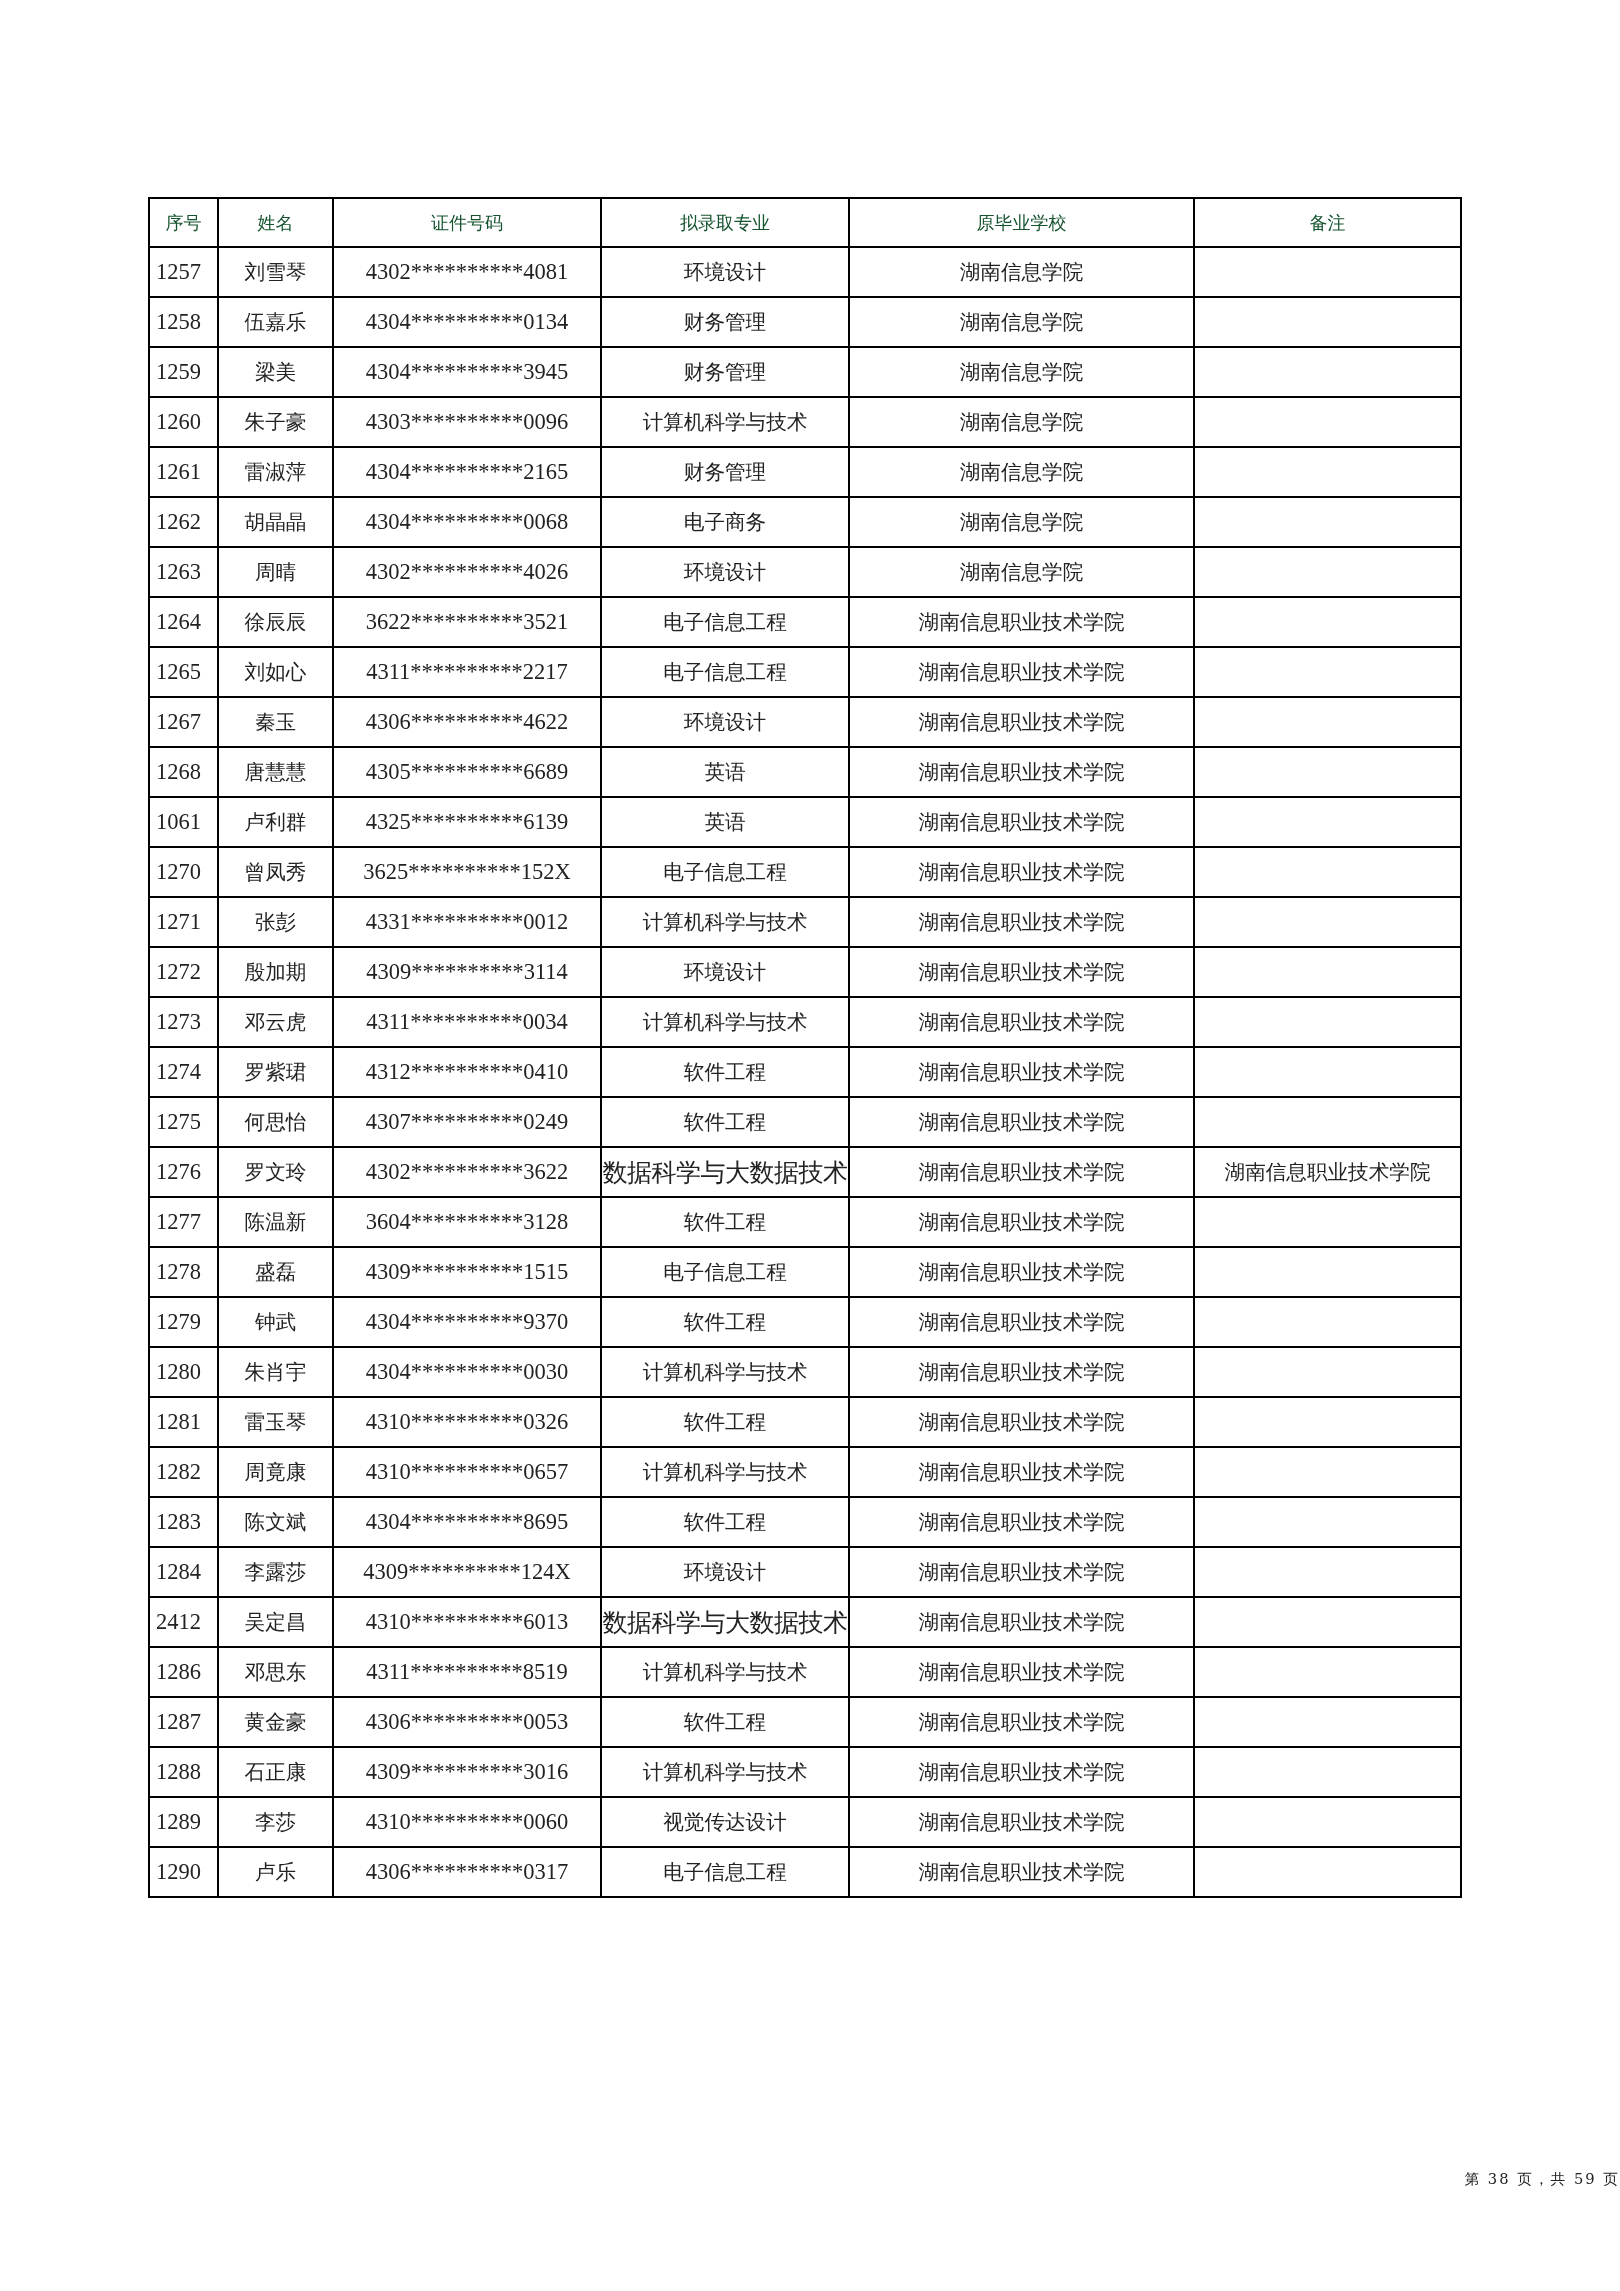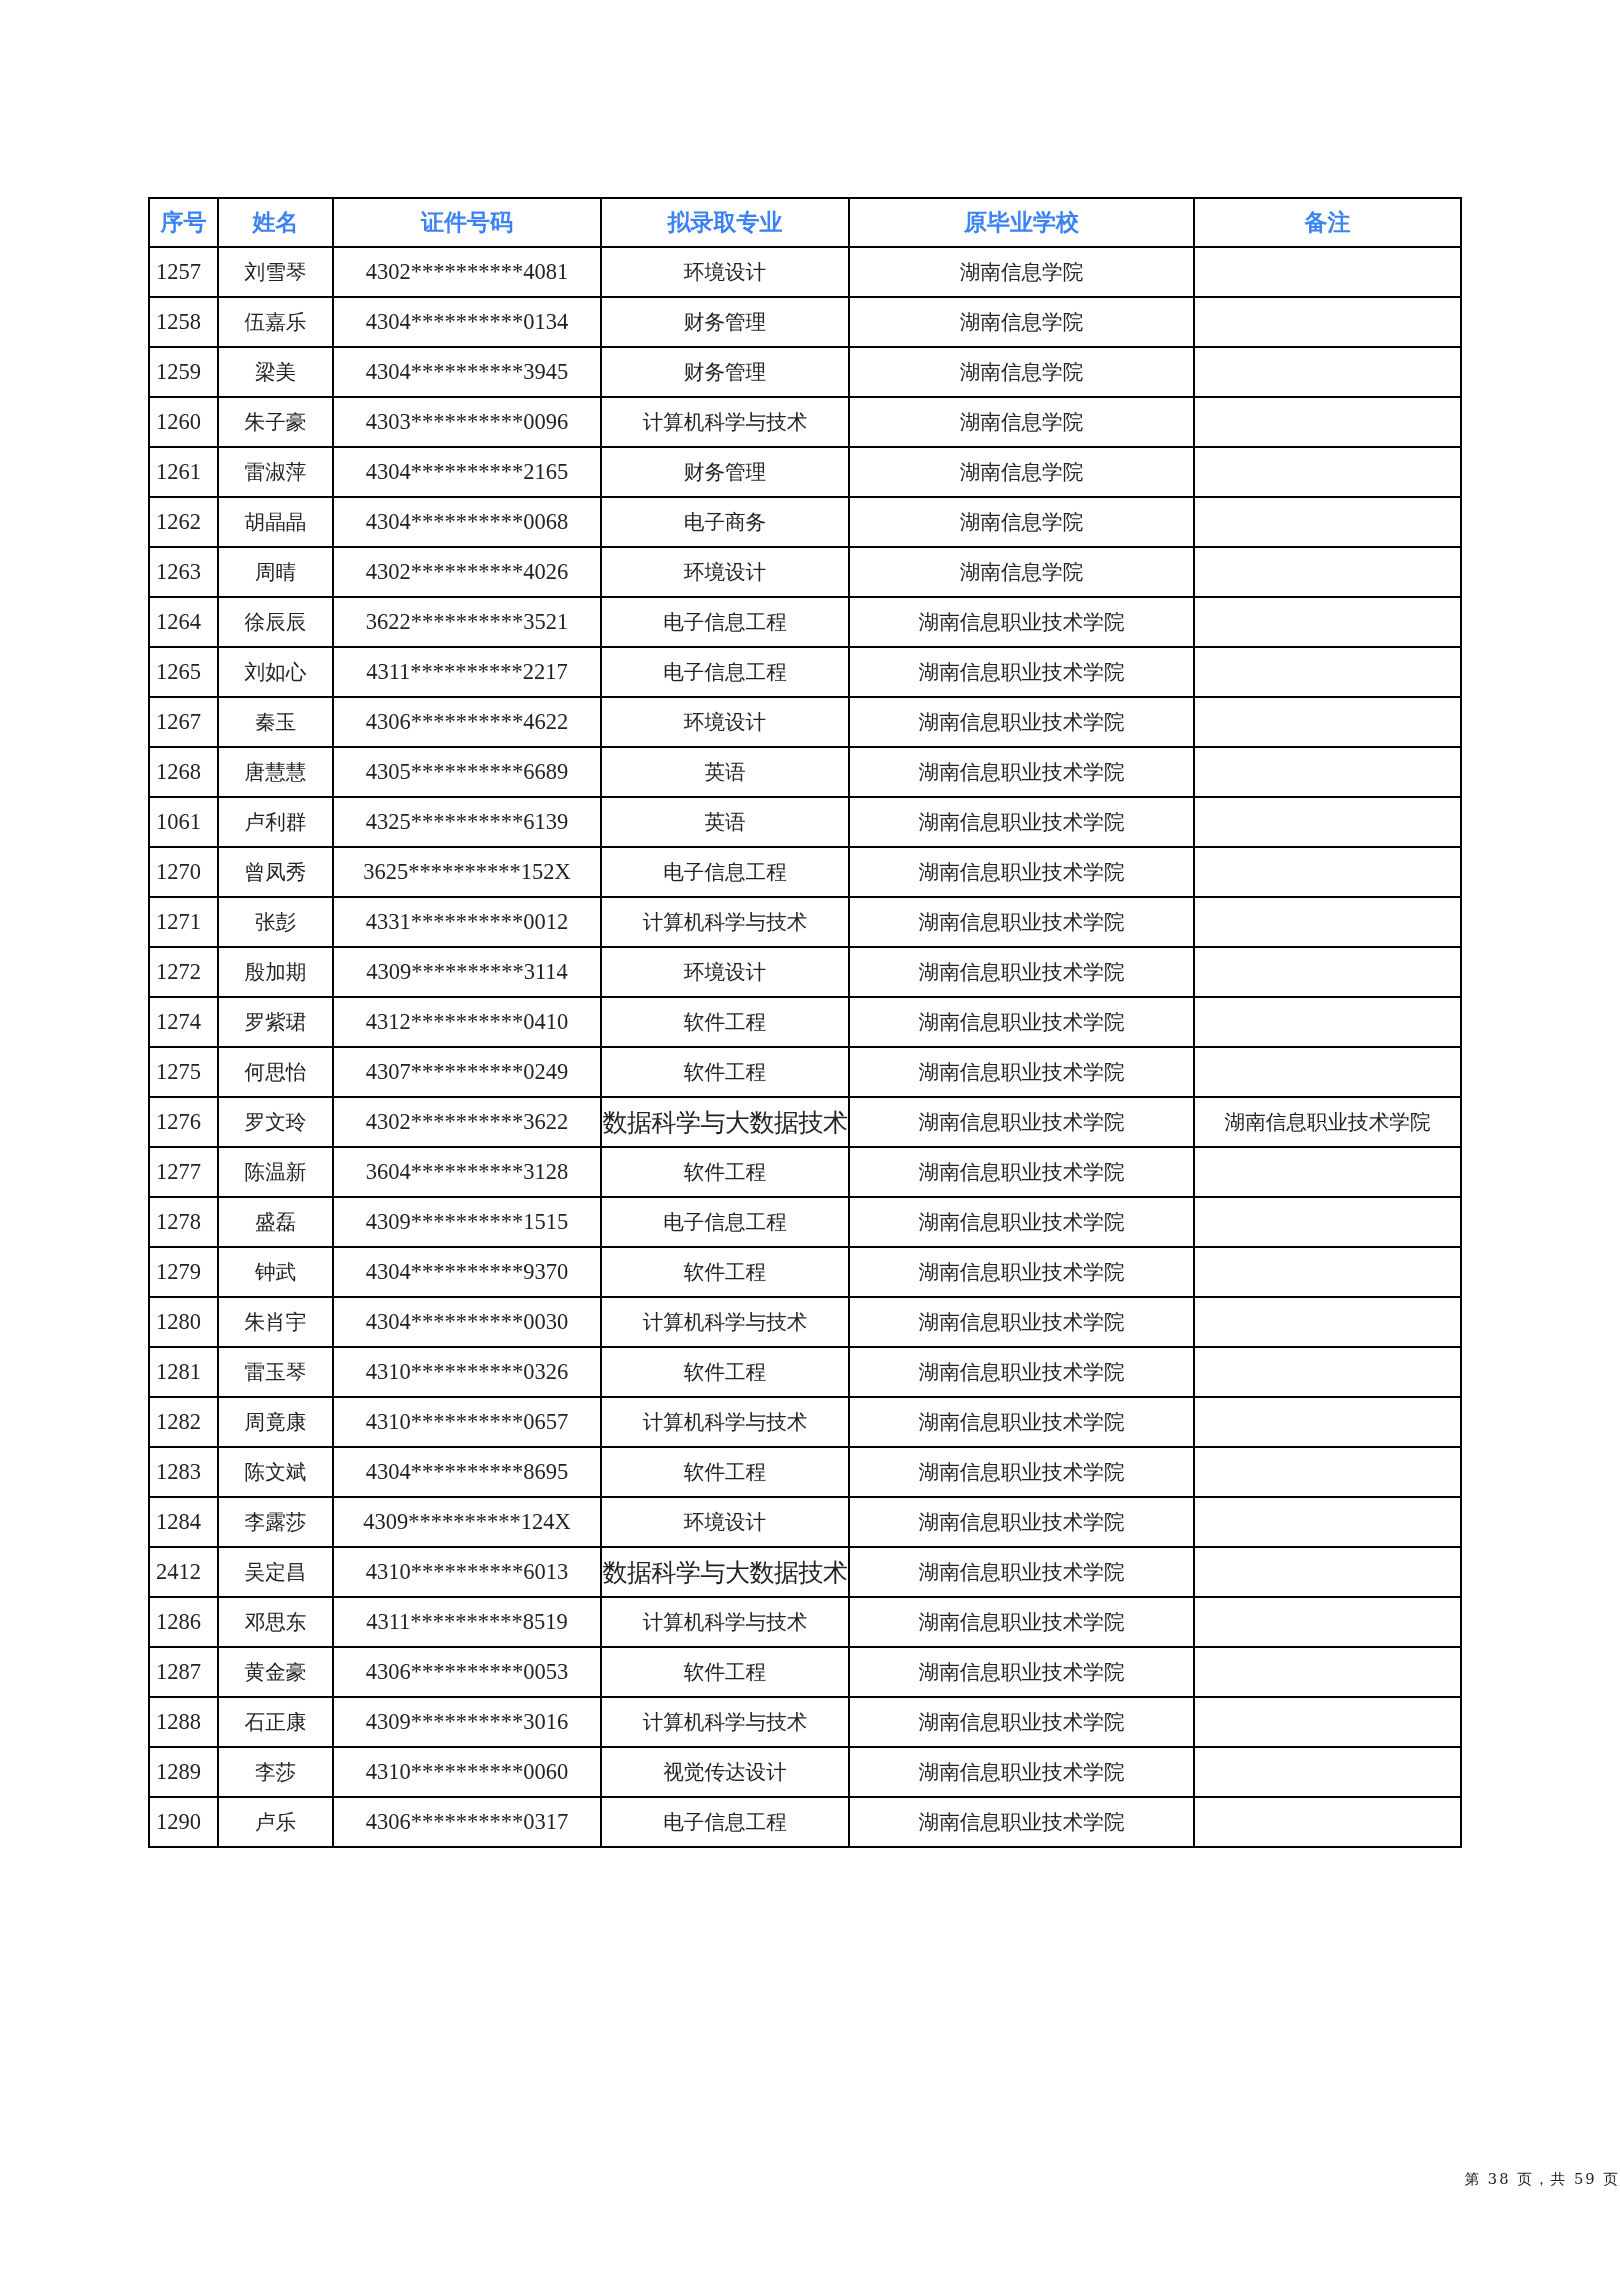--- a/index.html
+++ b/index.html
@@ -39,23 +39,23 @@
       border: 2.9px solid #000000;
       text-align: center;
       vertical-align: middle;
       padding: 0;
       overflow: hidden;
       white-space: nowrap;
     }
     table.roster th {
       height: 47px;
       font-family: "DejaVu Sans", sans-serif;
-      font-weight: bold;
-      font-size: 23px;
-      color: #3b82f6;
+      font-weight: normal;
+      font-size: 18px;
+      color: #14532d;
     }
     table.roster td {
       height: 48px;
       font-size: 22.5px;
       color: #222222;
     }
     table.roster td.no {
       text-align: left;
       padding-left: 5.9px;
     }
@@ -217,20 +217,28 @@
         </tr>
         <tr>
           <td class="no">1272</td>
           <td class="name">殷加期</td>
           <td class="id">4309**********3114</td>
           <td class="major">环境设计</td>
           <td class="school">湖南信息职业技术学院</td>
           <td class="note"></td>
         </tr>
         <tr>
+          <td class="no">1273</td>
+          <td class="name">邓云虎</td>
+          <td class="id">4311**********0034</td>
+          <td class="major">计算机科学与技术</td>
+          <td class="school">湖南信息职业技术学院</td>
+          <td class="note"></td>
+        </tr>
+        <tr>
           <td class="no">1274</td>
           <td class="name">罗紫珺</td>
           <td class="id">4312**********0410</td>
           <td class="major">软件工程</td>
           <td class="school">湖南信息职业技术学院</td>
           <td class="note"></td>
         </tr>
         <tr>
           <td class="no">1275</td>
           <td class="name">何思怡</td>

